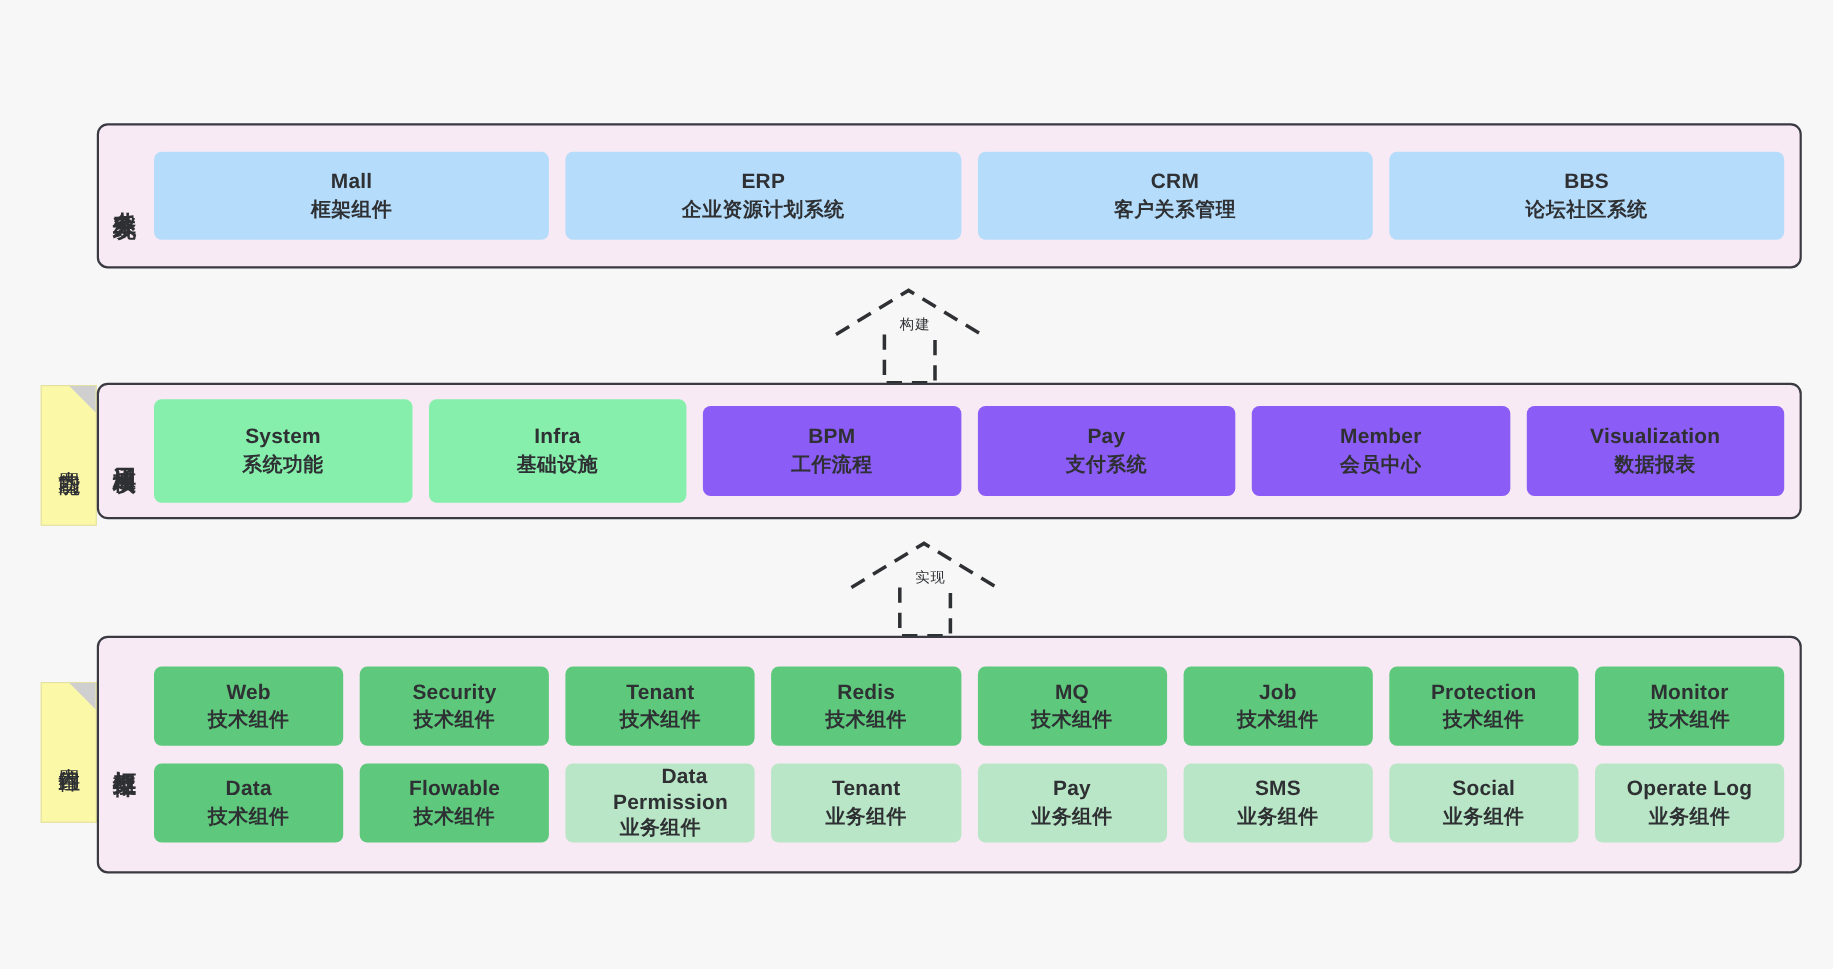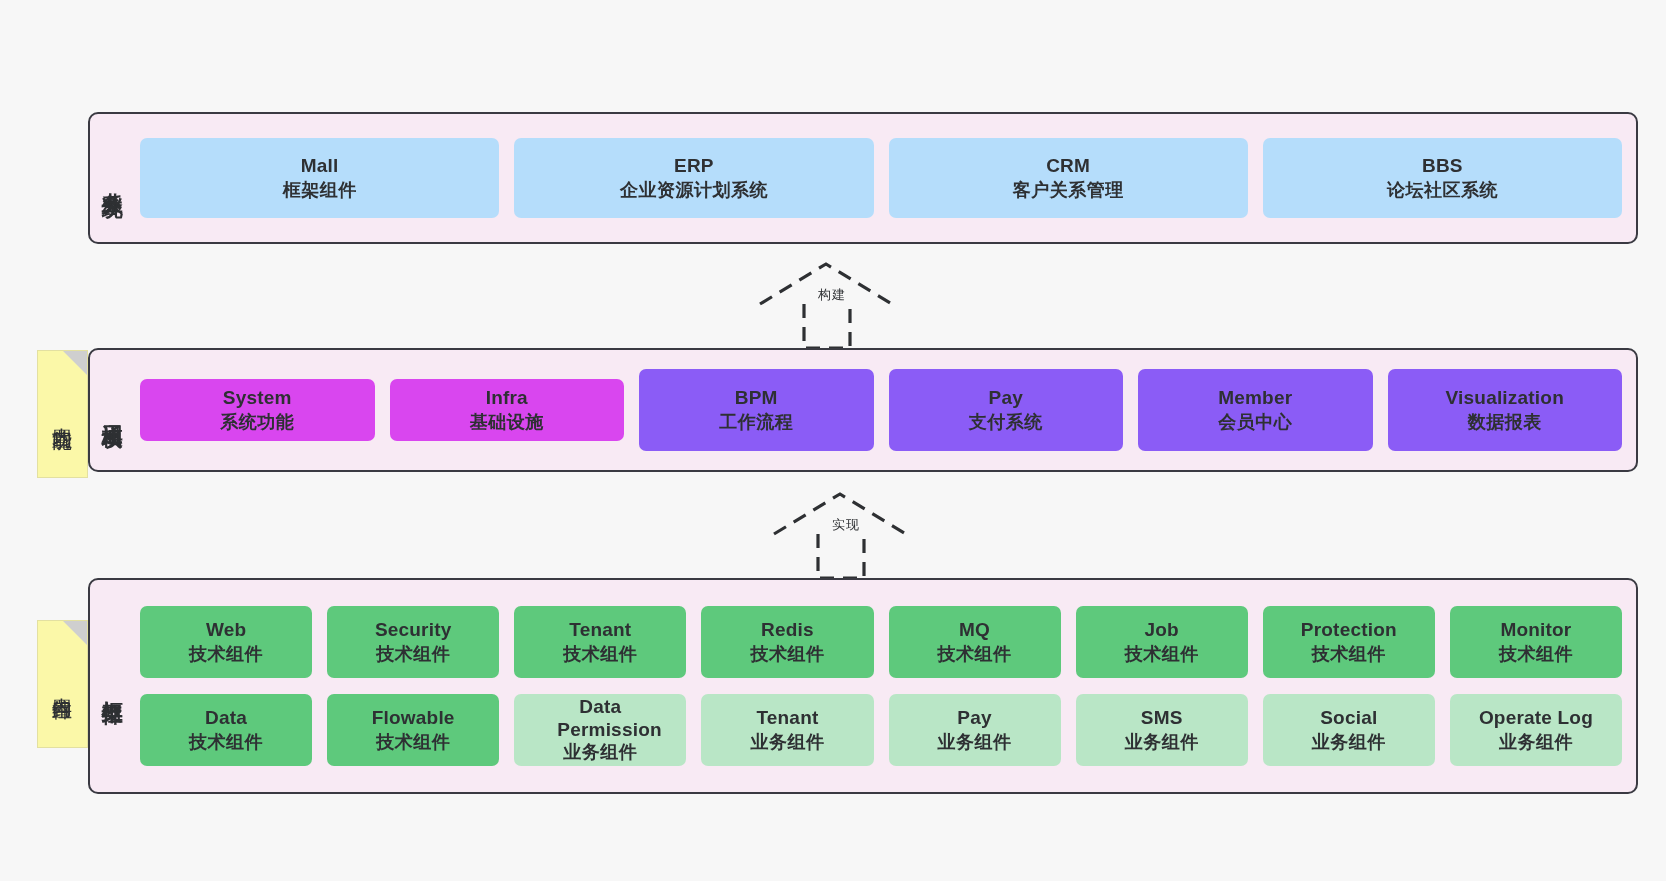--- a/index.html
+++ b/index.html
@@ -81,25 +81,25 @@
   }
   .card .en {
     font-size: 19px;
     letter-spacing: .2px;
   }
   .card .cn {
     font-size: 18px;
     letter-spacing: .5px;
   }
   .card.blue    { background: #b5ddfb; height: 80px; }
-  .card.red     { background: #d946ef; height: 62px; }
+  .card.red     { background: #86efac; height: 94px; }
   .card.pink    { background: #8b5cf6; height: 82px; }
   .card.green   { background: #5ec97c; height: 72px; }
   .card.mintlt  { background: #b9e6c6; height: 72px; }
-  .card.tall3   { line-height: 1.2; }
+  .card.tall3   { line-height: 1.2; text-align: right; }
 
   
   .note {
     position: absolute;
     box-sizing: border-box;
     background: #fbf8a8;
     border: 1px solid #e3e0a1;
     display: flex;
     align-items: center;
     justify-content: center;

